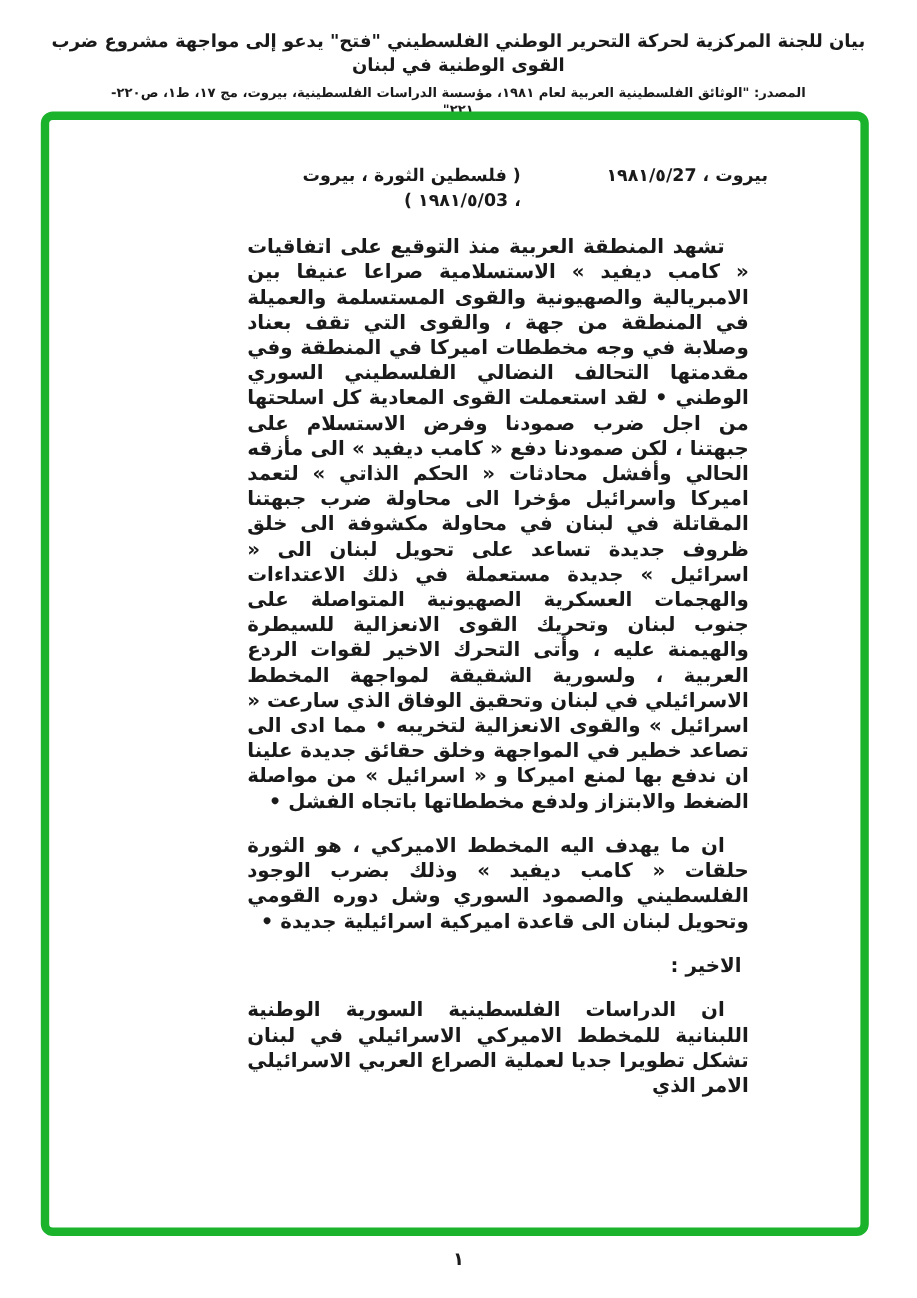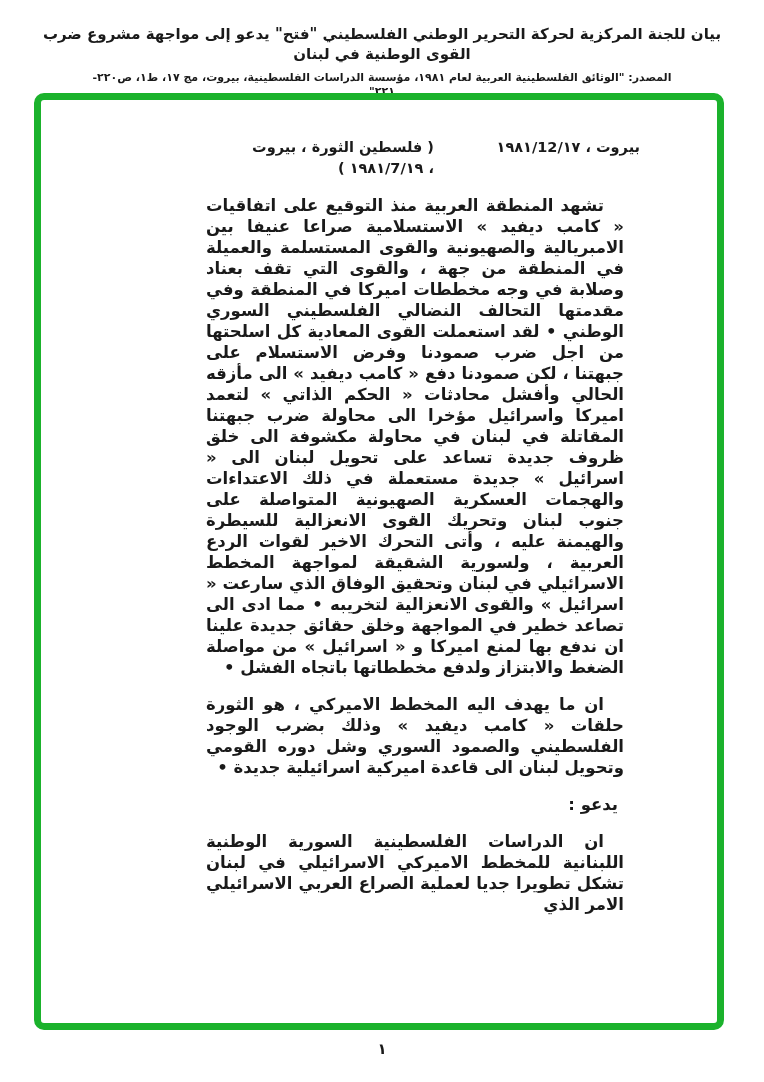--- a/index.html
+++ b/index.html
@@ -81,25 +81,25 @@
 <div class="top-header">
   <div class="header-title">بيان للجنة المركزية لحركة التحرير الوطني الفلسطيني "فتح" يدعو إلى مواجهة مشروع ضرب القوى الوطنية في لبنان</div>
   <div class="header-source">المصدر: "الوثائق الفلسطينية العربية لعام ١٩٨١، مؤسسة الدراسات الفلسطينية، بيروت، مج ١٧، ط١، ص٢٢٠- ٢٢١"</div>
 </div>
 
 <div class="page-frame" style="border-color: rgb(27, 178, 44);"></div>
 
 <div class="doc">
 
   <div class="dateline">
-    <span class="place-date">بيروت ، ١٩٨١/12/١٧</span>
-    <span class="source-ref">( فلسطين الثورة ، بيروت ، ١٩٨١/7/١٩ )</span>
+    <span class="place-date">بيروت ، ١٩٨١/٥/27</span>
+    <span class="source-ref">( فلسطين الثورة ، بيروت ، ١٩٨١/٥/03 )</span>
   </div>
 
   <div class="doc-text">
     <p class="para">تشهد المنطقة العربية منذ التوقيع على اتفاقيات « كامب ديفيد » الاستسلامية صراعا عنيفا بين الامبريالية والصهيونية والقوى المستسلمة والعميلة في المنطقة من جهة ، والقوى التي تقف بعناد وصلابة في وجه مخططات اميركا في المنطقة وفي مقدمتها التحالف النضالي الفلسطيني السوري الوطني • لقد استعملت القوى المعادية كل اسلحتها من اجل ضرب صمودنا وفرض الاستسلام على جبهتنا ، لكن صمودنا دفع « كامب ديفيد » الى مأزقه الحالي وأفشل محادثات « الحكم الذاتي » لتعمد اميركا واسرائيل مؤخرا الى محاولة ضرب جبهتنا المقاتلة في لبنان في محاولة مكشوفة الى خلق ظروف جديدة تساعد على تحويل لبنان الى « اسرائيل » جديدة مستعملة في ذلك الاعتداءات والهجمات العسكرية الصهيونية المتواصلة على جنوب لبنان وتحريك القوى الانعزالية للسيطرة والهيمنة عليه ، وأتى التحرك الاخير لقوات الردع العربية ، ولسورية الشقيقة لمواجهة المخطط الاسرائيلي في لبنان وتحقيق الوفاق الذي سارعت « اسرائيل » والقوى الانعزالية لتخريبه • مما ادى الى تصاعد خطير في المواجهة وخلق حقائق جديدة علينا ان ندفع بها لمنع اميركا و « اسرائيل » من مواصلة الضغط والابتزاز ولدفع مخططاتها باتجاه الفشل •</p>
     <p class="para">ان ما يهدف اليه المخطط الاميركي ، هو الثورة حلقات « كامب ديفيد » وذلك بضرب الوجود الفلسطيني والصمود السوري وشل دوره القومي وتحويل لبنان الى قاعدة اميركية اسرائيلية جديدة •</p>
-    <p class="heading">يدعو :</p>
+    <p class="heading">الاخير :</p>
     <p class="para">ان الدراسات الفلسطينية السورية الوطنية اللبنانية للمخطط الاميركي الاسرائيلي في لبنان تشكل تطويرا جديا لعملية الصراع العربي الاسرائيلي الامر الذي</p>
   </div>
 </div>
 
 <div class="page-num">١</div>
 
 </body></html>

